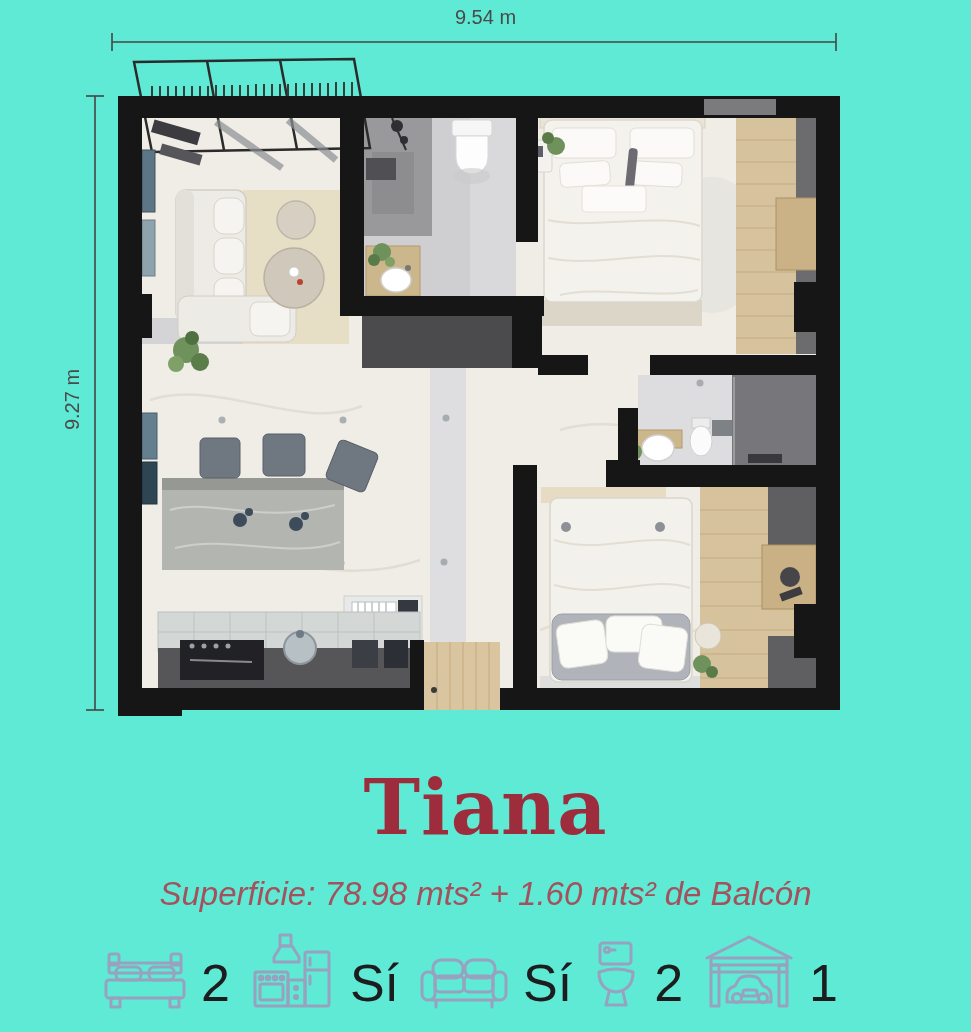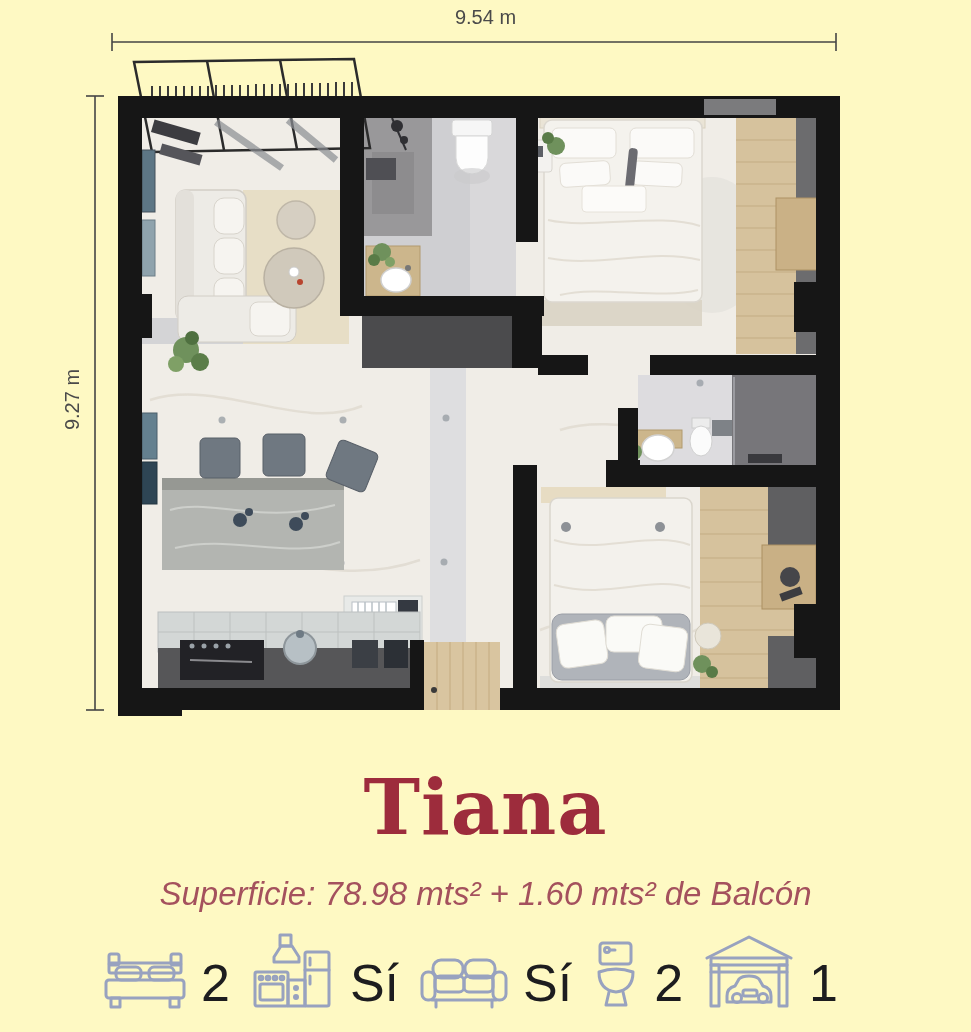--- a/index.html
+++ b/index.html
@@ -6,21 +6,21 @@
   :root{
     --title-color:#9d2c3c;
     --subtitle-color:#a4515d;
     --icon-stroke:#98a2bf;
     --value-color:#1d1d1f;
     --dim-color:#4a4a4a;
     --wall-color:#161616;
   }
   .stage{
     position:relative;width:971px;height:1032px;overflow:hidden;
-    background:#fef9c3;font-family:"Liberation Sans",sans-serif;
+    background:#5eead4;font-family:"Liberation Sans",sans-serif;
   }
   svg.plan{position:absolute;left:0;top:0;}
   .dim-label{position:absolute;color:var(--dim-color);font-size:20px;}
   .dim-top{left:0;top:6px;width:971px;text-align:center;}
   .dim-left{left:28px;top:388px;width:88px;text-align:center;transform:rotate(-90deg);transform-origin:center;}
   .plan-title{
     position:absolute;left:0;top:768px;width:971px;margin:0;text-align:center;
     font-family:"DejaVu Serif","Liberation Serif",serif;font-weight:700;
     font-size:76px;line-height:80px;letter-spacing:1px;color:var(--title-color);
   }

